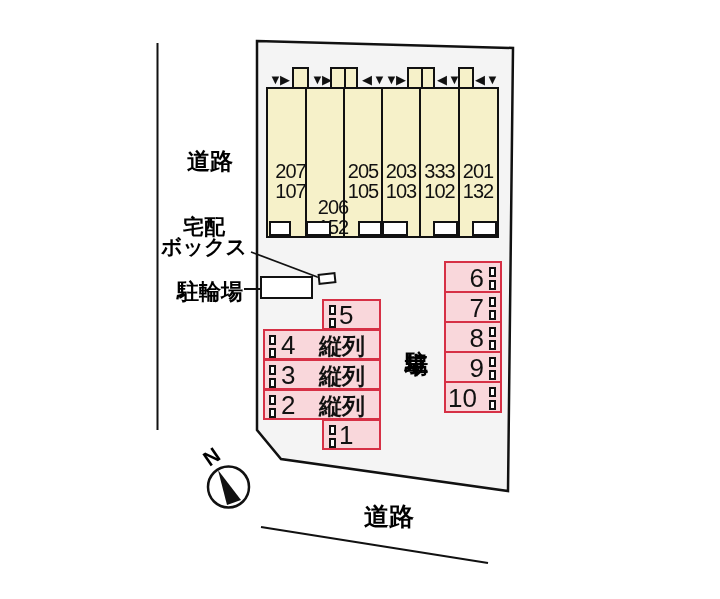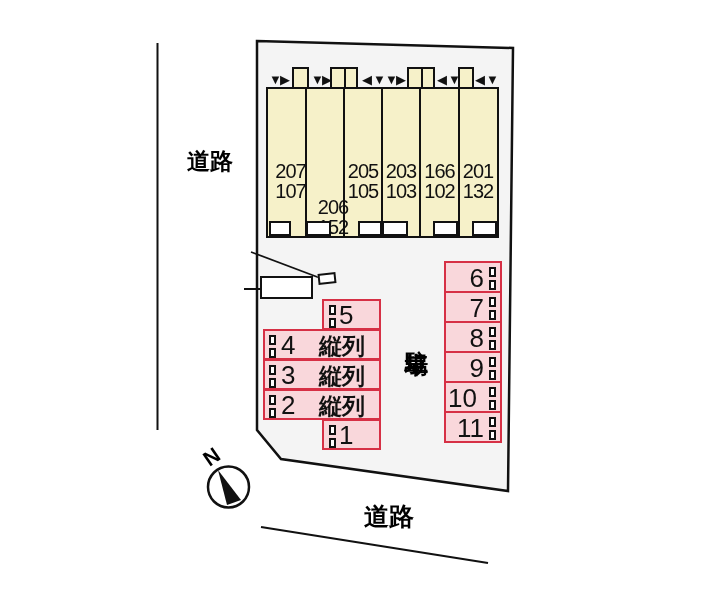--- a/index.html
+++ b/index.html
@@ -49,21 +49,26 @@
     <line x1="244" y1="289" x2="287" y2="289" stroke="#111" stroke-width="1.8"></line>
     <circle cx="228.5" cy="487" r="20.5" fill="#fff" stroke="#111" stroke-width="2.5"></circle>
     <polygon points="218,470 241,500 227,505" fill="#111"></polygon>
   </svg>
 
   <div class="jlabel" style="left:204px;top:445px;font-size:21px;transform:rotate(-35deg);">N</div>
 
   <div class="jlabel" style="left:187px;top:146px;font-size:23px;">道路</div>
   <div class="jlabel" style="left:364px;top:500px;font-size:25px;">道路</div>
 
+  <div class="jlabel" style="left:160px;top:217px;width:88px;text-align:center;font-size:21px;line-height:20px;">
+    <div>宅配</div>
+    <div>ボックス</div>
+  </div>
 
+  <div class="jlabel" style="left:177px;top:277px;font-size:22px;">駐輪場</div>
 
   <div class="whitebox" style="left:318px;top:273px;width:18px;height:11px;transform:rotate(-6deg);"></div>
   <div class="whitebox" style="left:260px;top:276px;width:53px;height:23px;"></div>
 
   <span class="arrow" style="left:269px;">▼</span>
   <span class="arrow" style="left:280px;">▶</span>
   <span class="arrow" style="left:311px;">▼</span>
   <span class="arrow" style="left:322px;">▶</span>
   <span class="arrow" style="left:362px;">◀</span>
   <span class="arrow" style="left:373px;">▼</span>
@@ -92,21 +97,21 @@
     <div class="unit-divider" style="left:37px;"></div>
     <div class="unit-divider" style="left:75px;"></div>
     <div class="unit-divider" style="left:113px;"></div>
     <div class="unit-divider" style="left:151px;"></div>
     <div class="unit-divider" style="left:190px;"></div>
 
     <div class="unit-label" style="left:4px;width:37px;"><span>207</span><br><span>107</span></div>
     <div class="unit-label" style="left:39px;width:52px;margin-top:36px;"><span>206</span><br><span>152</span></div>
     <div class="unit-label" style="left:77px;width:36px;"><span>205</span><br><span>105</span></div>
     <div class="unit-label" style="left:115px;width:36px;"><span>203</span><br><span>103</span></div>
-    <div class="unit-label" style="left:153px;width:37px;"><span>166</span><br><span>102</span></div>
+    <div class="unit-label" style="left:153px;width:37px;"><span>333</span><br><span>102</span></div>
     <div class="unit-label" style="left:192px;width:36px;"><span>201</span><br><span>132</span></div>
 
     <div class="entrance" style="left:1px;width:22px;"></div>
     <div class="entrance" style="left:38px;width:25px;"></div>
     <div class="entrance" style="left:90px;width:24px;"></div>
     <div class="entrance" style="left:114px;width:26px;"></div>
     <div class="entrance" style="left:165px;width:25px;"></div>
     <div class="entrance" style="left:204px;width:25px;"></div>
   </div>
 
@@ -159,19 +164,14 @@
   <div class="pspace" style="left:444px;top:351px;width:58px;height:32px;">
     <div class="pnum" style="right:16px;top:2px;">9</div>
     <div class="stop" style="right:4px;top:4px;"></div>
     <div class="stop" style="right:4px;top:17px;"></div>
   </div>
   <div class="pspace" style="left:444px;top:381px;width:58px;height:32px;">
     <div class="pnum" style="right:23px;top:2px;">10</div>
     <div class="stop" style="right:4px;top:4px;"></div>
     <div class="stop" style="right:4px;top:17px;"></div>
   </div>
-  <div class="pspace" style="left:444px;top:411px;width:58px;height:32px;">
-    <div class="pnum" style="right:16px;top:2px;">11</div>
-    <div class="stop" style="right:4px;top:4px;"></div>
-    <div class="stop" style="right:4px;top:17px;"></div>
-  </div>
 
 </div>
 
 </body></html>

